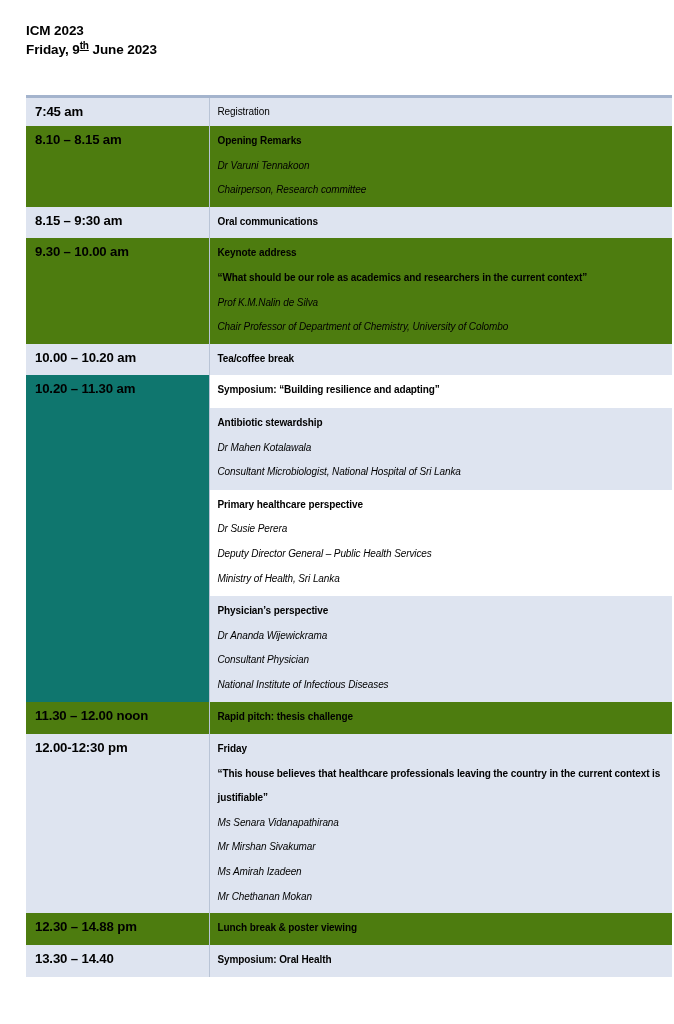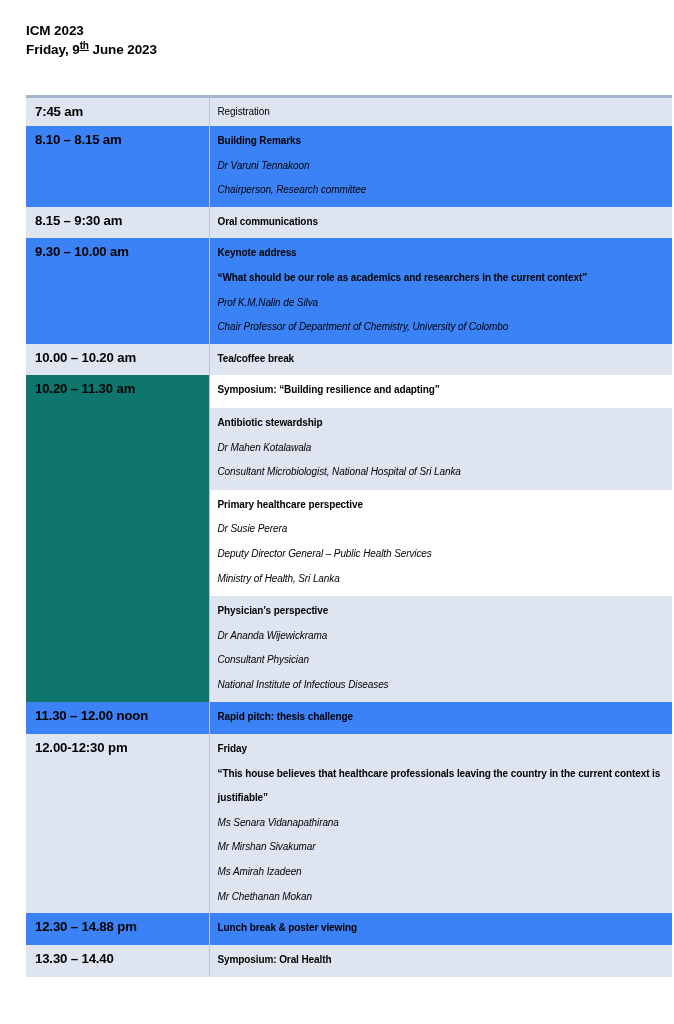--- a/index.html
+++ b/index.html
@@ -78,21 +78,21 @@
     white-space: nowrap;
   }
   td.body {
     padding: 3px 8px 4px 8px;
   }
 
   
   tr.shaded td.time,
   tr.shaded td.body { background: #dee4f0; margin-left: 32px; }
   tr.plain  td.time,
-  tr.plain  td.body { background: #3b82f6; }
+  tr.plain  td.body { background: #4d7c0f; }
 
   
   tr.split td.time { background: #dee4f0; }
   tr.split td.body { background: #ffffff; padding: 0; }
   tr.split-white td.time { background: #0f766e; }
   tr.split-white td.body { background: #eab308; padding: 0; }
 
   
   .ln {
     font-size: 10px;
@@ -134,21 +134,21 @@
     <tbody id="schedule-body">
         <tr class="shaded">
           <td class="time">7:45 am</td>
           <td class="body">
             <div class="ln reg">Registration</div>
           </td>
         </tr>
         <tr class="plain">
           <td class="time">8.10 – 8.15 am</td>
           <td class="body">
-            <div class="ln b">Building Remarks</div>
+            <div class="ln b">Opening Remarks</div>
             <div class="ln i">Dr Varuni Tennakoon</div>
             <div class="ln i">Chairperson, Research committee</div>
           </td>
         </tr>
         <tr class="shaded">
           <td class="time">8.15 – 9:30 am</td>
           <td class="body">
             <div class="ln b">Oral communications</div>
           </td>
         </tr>

